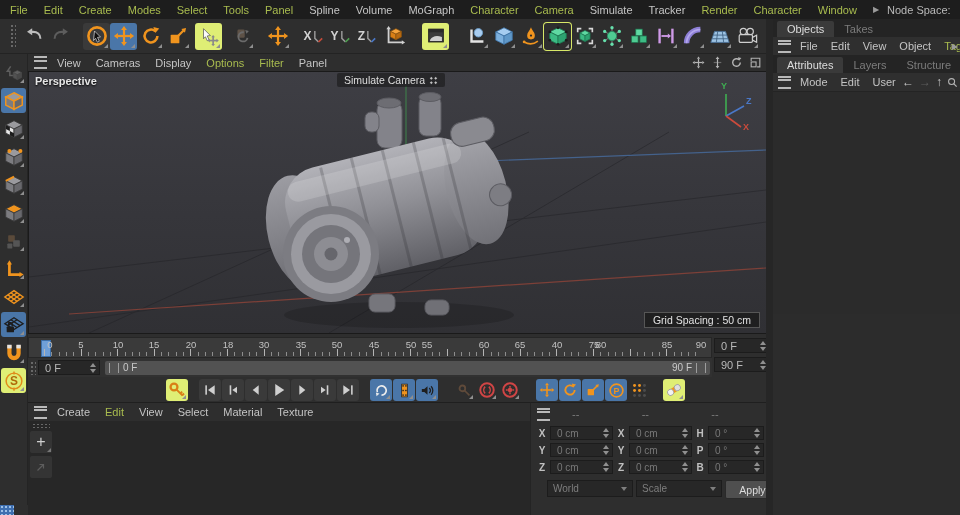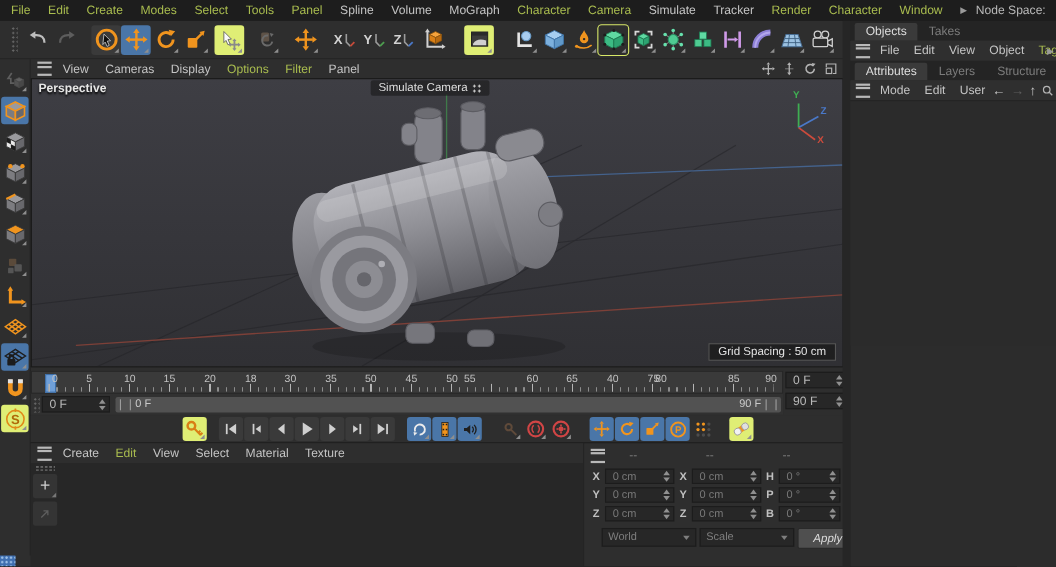--- a/index.html
+++ b/index.html
@@ -100,21 +100,21 @@
   .coord-head{display:flex;align-items:center;height:16px;color:#7d7d7d;margin-bottom:4px;}
   .coord-head .hd{width:78px;padding-left:12px;box-sizing:border-box;}
   .coord-grid{display:grid;grid-template-columns:10px 63px 10px 63px 10px 56px;column-gap:3px;row-gap:3px;align-items:center;}
   .coord-grid .lb{color:#c0c0c0;font-weight:bold;font-size:10px;text-align:center;}
   .coord-grid .spinfield{height:14px;font-size:10px;color:#787878;width:100%;}
   .coord-foot{display:grid;grid-template-columns:86px 86px 55px;column-gap:3px;margin-top:6px;margin-left:10px;}
   .cselect{background:#272727;border:1px solid #1c1c1c;height:15px;display:flex;align-items:center;
            padding:0 5px;color:#7e7e7e;font-size:10px;}
   .cselect .chev{margin-left:auto;border-top-color:#7e7e7e;}
   .apply-btn{background:#4f4f4f;border:1px solid #2a2a2a;border-radius:2px;height:17px;display:flex;
-             align-items:center;justify-content:center;color:#dcdcdc;font-size:10.5px;font-style:italic;}
+             align-items:center;justify-content:center;color:#dcdcdc;font-size:10.5px;}
 
   
   #right-divider{position:absolute;left:766px;top:19px;width:7px;height:496px;background:#262626;border-right:1px solid #1c1c1c;}
   #right-panel{position:absolute;left:773px;top:19px;width:187px;height:496px;background:#2c2c2c;box-sizing:border-box;}
   .tabs-row{height:18px;background:#242424;display:flex;align-items:flex-end;padding-left:4px;}
   .tab{padding:2px 10px;color:#7c7c7c;}
   .tab.active{background:#3a3a3a;color:#dddddd;border-radius:2px 2px 0 0;}
   .panel-menu{height:18px;display:flex;align-items:center;padding-left:5px;background:#2f2f2f;position:relative;}
   .panel-menu .mi{margin-right:13px;color:#c4c4c4;}
   .panel-menu .hamb{margin-right:9px;}

